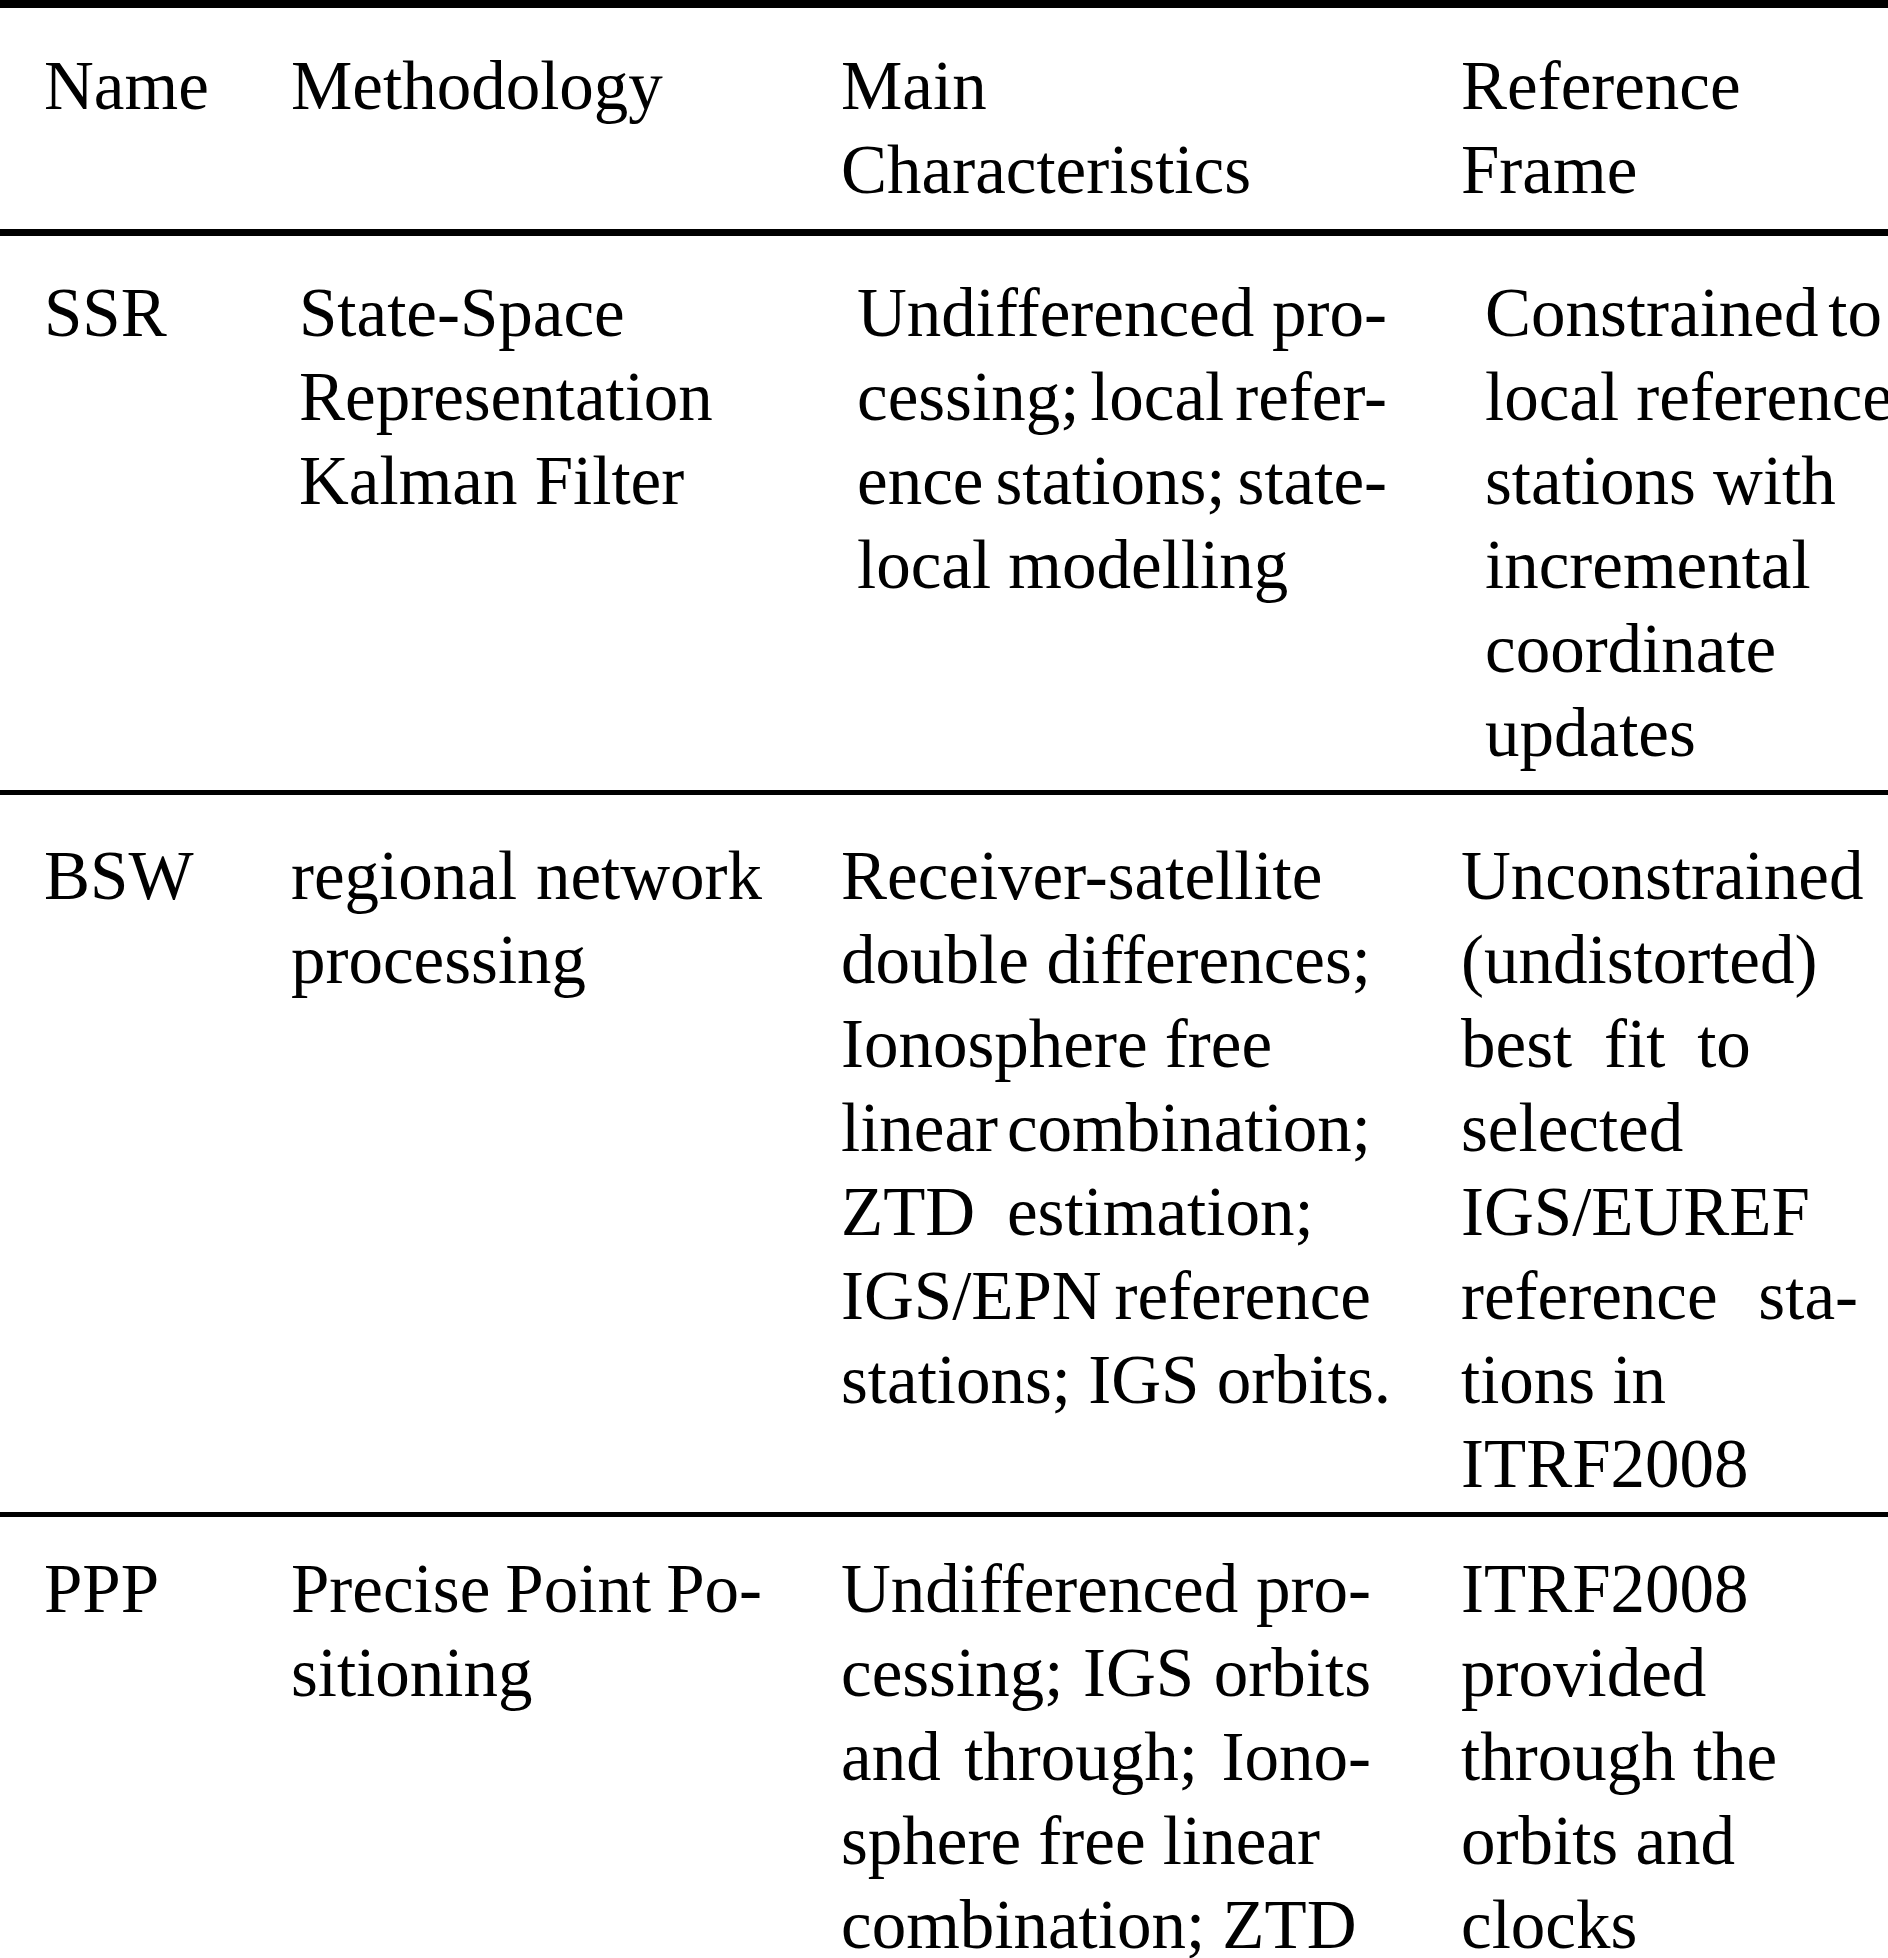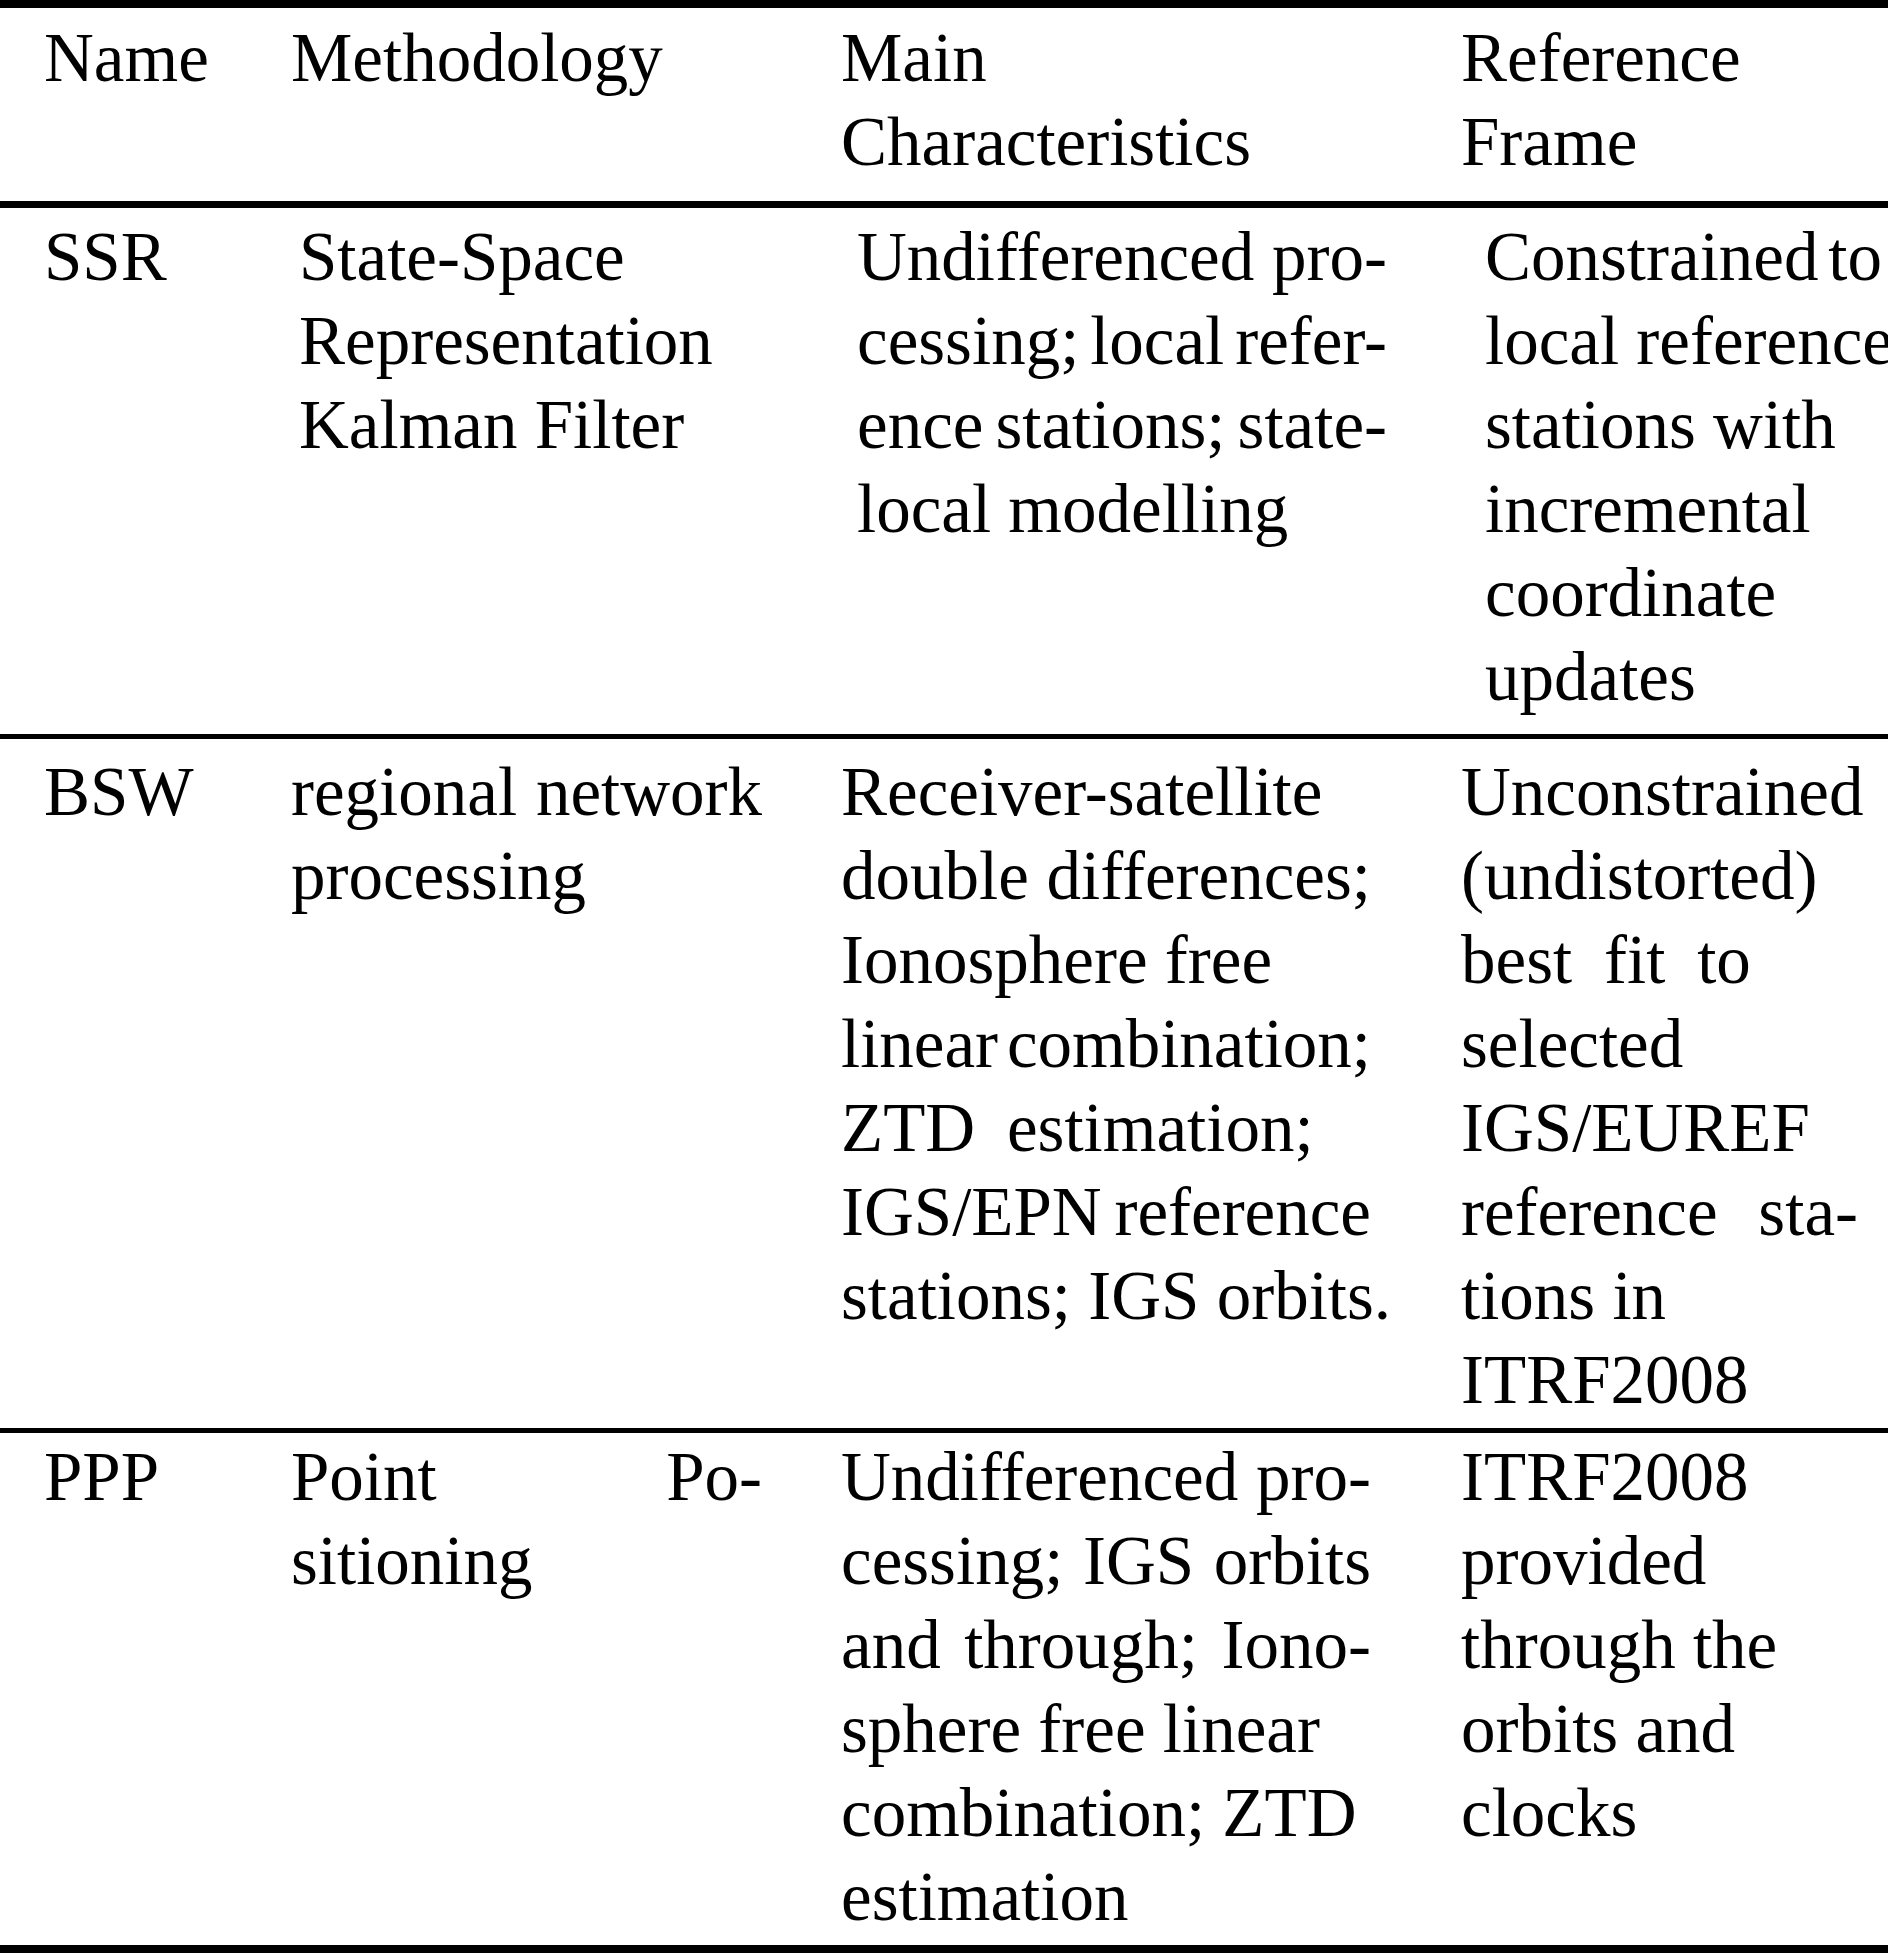--- a/index.html
+++ b/index.html
@@ -13,21 +13,21 @@
     line-height: 84px;
     color: #000000;
     overflow: hidden;
   }
   .rule { width: 1889px; background: #000000; }
   .rule.heavy { height: 8.2px; }
   .rule.hsep  { height: 7.3px; }
   .rule.mid   { height: 5.5px; }
 
   .row { display: flex; align-items: flex-start; }
-  .cell { box-sizing: border-box; flex: 0 0 auto; }
+  .cell { box-sizing: border-box; flex: 0 0 auto; margin-top: 28px; }
   .c1 { width: 291px; padding-left: 44px; }
   .c2 { width: 550px; padding-right: 79px; }
   .c3 { width: 620px; padding-right: 90px; }
   .c4 { width: 428px; padding-right: 31px; }
 
   .row.header { padding-top: 8.2px;  padding-bottom: 16.4px; }
   .row.r0     { padding-top: 7.3px;  padding-bottom: 14.6px; gap: 8px; }
   .row.r1     { padding-top: 11px; padding-bottom: 5.5px; justify-content: space-between;  }
   .row.r2     { padding-top: 2px;  padding-bottom: 5.5px;  }
 
@@ -149,20 +149,21 @@
   </div>
 
   <div class="rule mid"></div>
 
   <div class="row r2">
     <div class="cell c1">
       <div class="line">PPP</div>
     </div>
     <div class="cell c2">
       <div class="line j">
+          <span>Precise</span>
           <span>Point</span>
           <span>Po-</span>
         </div>
       <div class="line">sitioning</div>
     </div>
     <div class="cell c3">
       <div class="line j">
           <span>Undifferenced</span>
           <span>pro-</span>
         </div>

